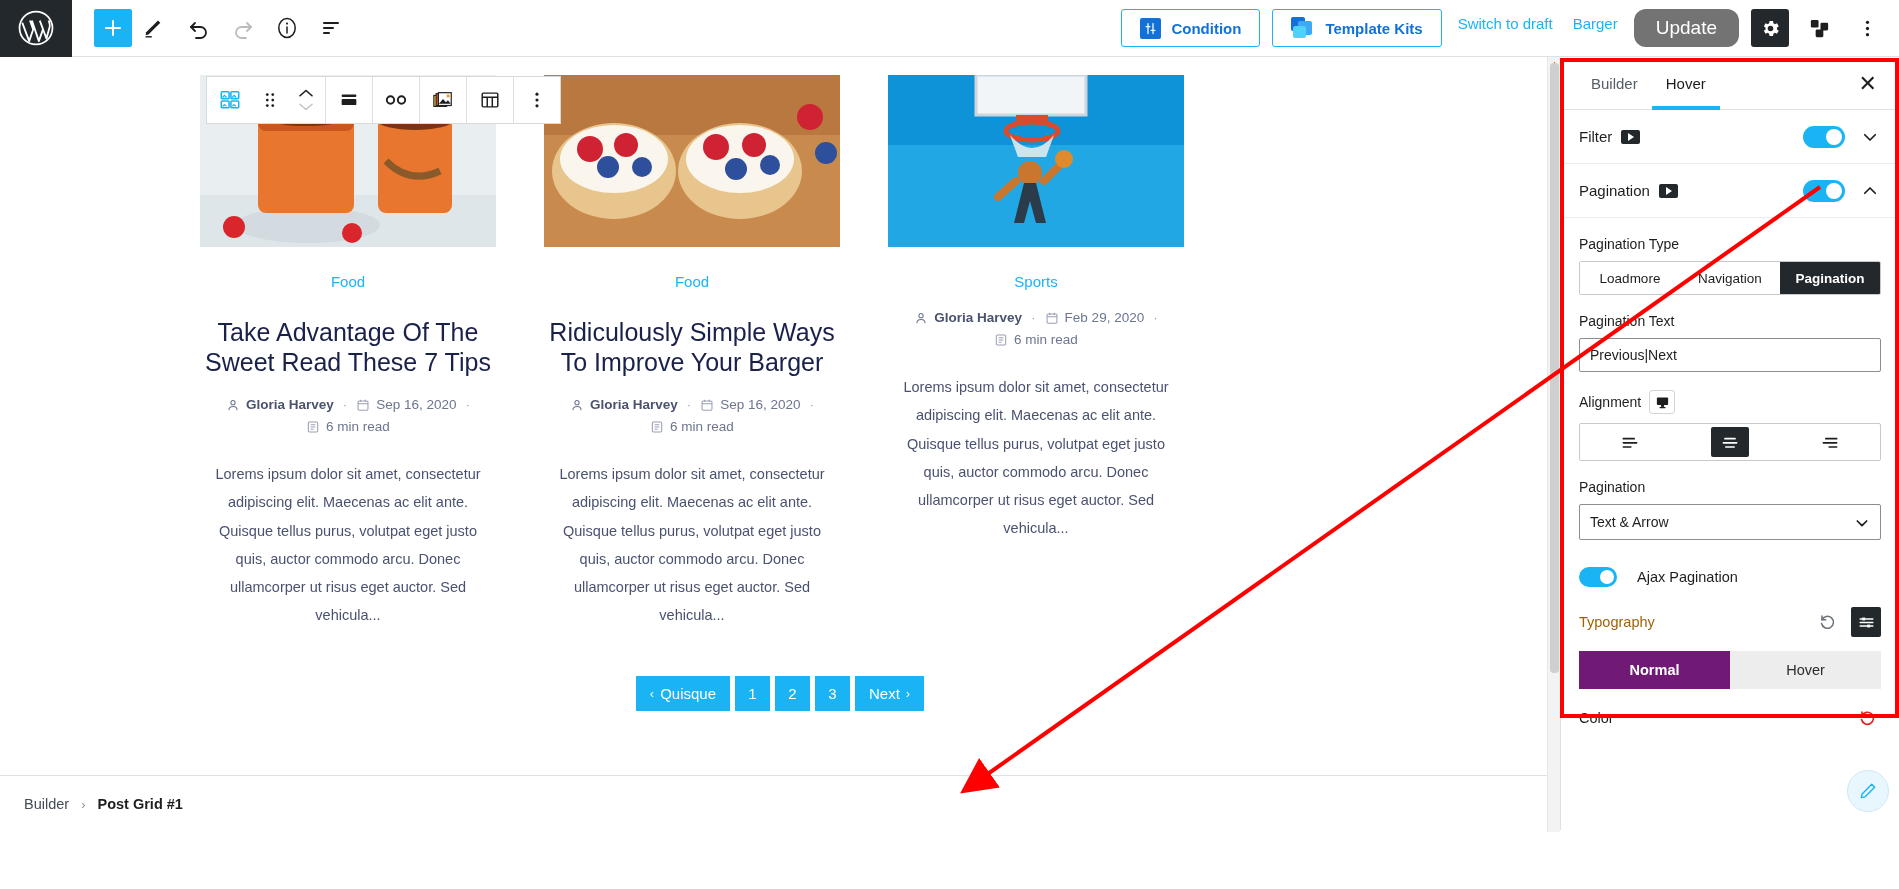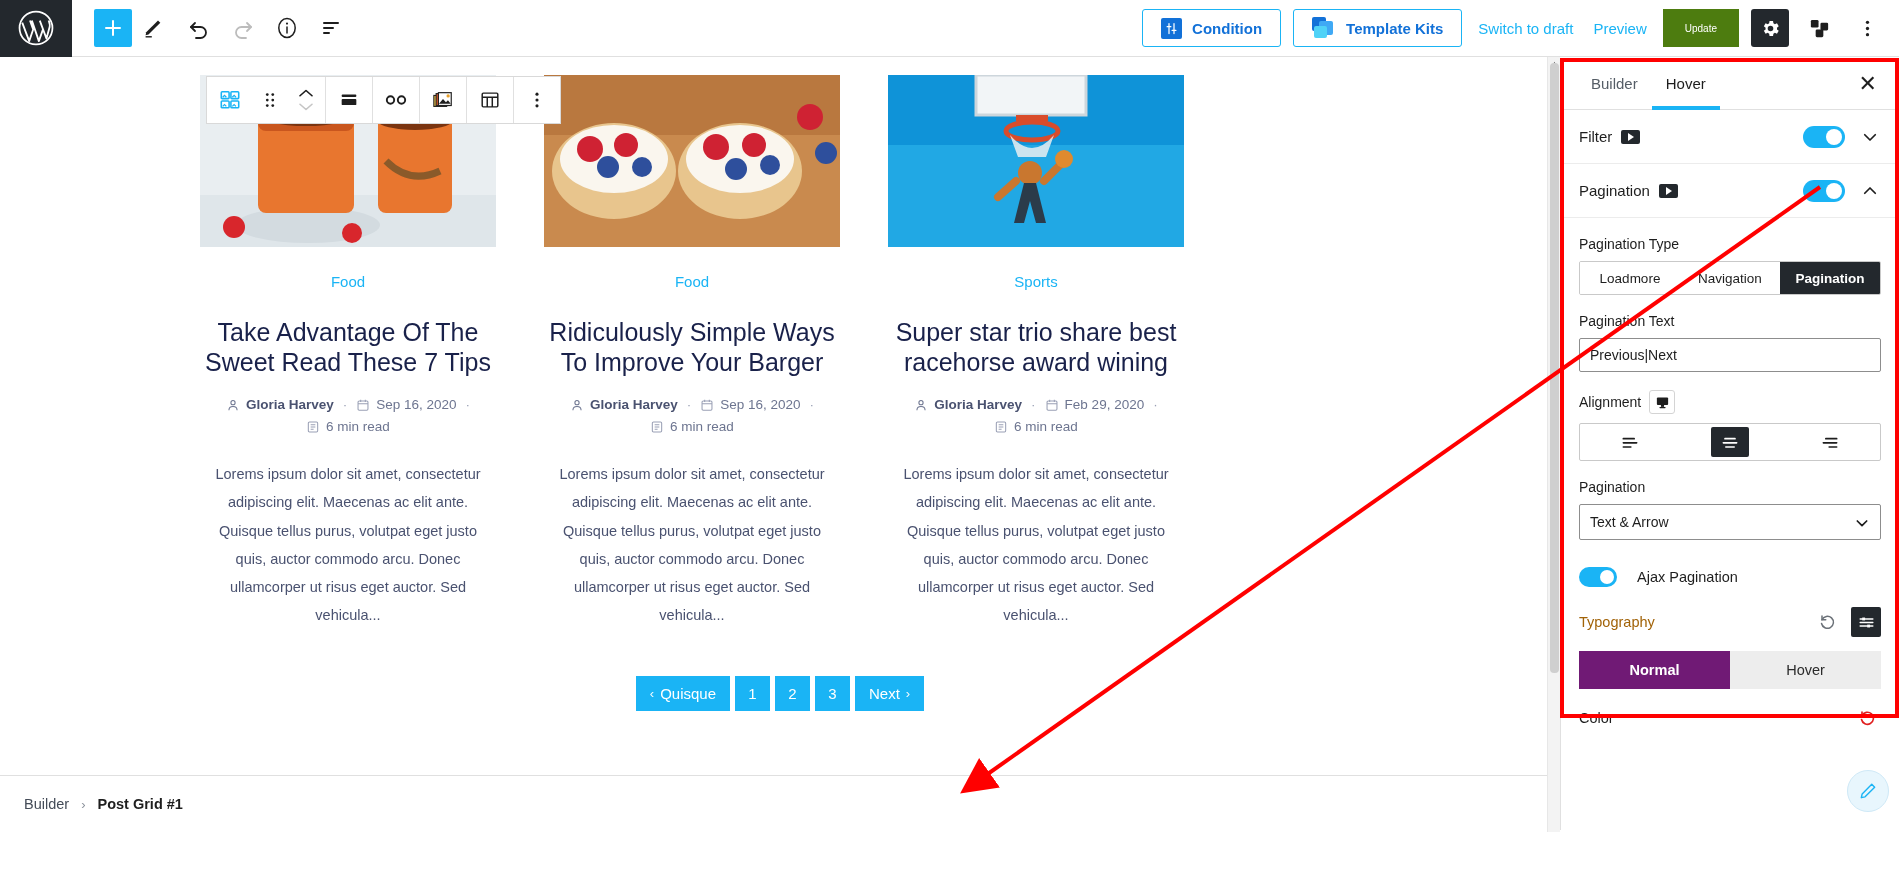--- a/index.html
+++ b/index.html
@@ -25,21 +25,21 @@
   .wp-logo svg { width: 38px; height: 38px; }
   .tb-left { display: flex; align-items: center; gap: 2px; padding-left: 22px; }
   .tb-btn {
     width: 42px; height: 42px; display: flex; align-items: center; justify-content: center;
     background: none; border: none; cursor: pointer; border-radius: 2px;
   }
   .tb-btn.plus { background: #1ab4f5; width: 38px; height: 38px; border-radius: 2px; }
   .tb-btn.plus svg { stroke: #fff; }
   .tb-btn svg { width: 24px; height: 24px; }
   .tb-spacer { flex: 1; }
-  .tb-right { display: flex; align-items: center; gap: 12px; padding-right: 14px; padding-left: 28px; }
+  .tb-right { display: flex; align-items: flex-start; gap: 12px; padding-right: 14px; padding-left: 28px; }
 
   .outline-btn {
     display: flex; align-items: center; gap: 10px;
     height: 38px; padding: 0 18px;
     border: 1px solid #1ab4f5; border-radius: 3px; background: #fff;
     color: #1271d8; font-size: 15px; font-weight: bold; cursor: pointer;
     font-family: "Liberation Sans", sans-serif;
   }
   .cond-icon {
     width: 21px; height: 21px; background: #1271d8; border-radius: 2px;
@@ -49,22 +49,22 @@
   .kits-icon { position: relative; width: 24px; height: 22px; flex: none; }
   .kits-icon .k1 { position: absolute; left: 0; top: 0; width: 14px; height: 14px; background: #1271d8; border-radius: 2px; }
   .kits-icon .k2 { position: absolute; left: 7px; top: 4px; width: 14px; height: 14px; background: #3fa9f5; border-radius: 2px; }
   .kits-icon .k3 { position: absolute; left: 2px; top: 9px; width: 13px; height: 12px; background: #4fd2f7; border-radius: 2px; }
 
   .link-btn {
     background: none; border: none; color: #1ab4f5; font-size: 15px; cursor: pointer;
     font-family: "Liberation Sans", sans-serif; padding: 6px 4px;
   }
   .update-btn {
-    background: #4d7c0f; color: #fff; border: none; border-radius: 0;
-    height: 38px; padding: 0 22px; font-size: 10px; cursor: pointer;
+    background: #737373; color: #fff; border: none; border-radius: 12px;
+    height: 38px; padding: 0 22px; font-size: 19px; cursor: pointer;
     font-family: "Liberation Sans", sans-serif;
   }
   .dark-sq {
     width: 38px; height: 38px; background: #23282d; border-radius: 3px;
     display: flex; align-items: center; justify-content: center; border: none; cursor: pointer;
   }
   .dark-sq svg { width: 21px; height: 21px; fill: #fff; }
   .plain-ico {
     width: 36px; height: 38px; background: none; border: none; cursor: pointer;
     display: flex; align-items: center; justify-content: center;
@@ -339,21 +339,21 @@
       <button class="outline-btn">
         <span class="kits-icon">
           <span class="k1"></span>
             <span class="k2"></span>
             <span class="k3"></span>
         </span>
         <span>Template Kits</span>
       </button>
 
       <button class="link-btn">Switch to draft</button>
-      <button class="link-btn">Preview</button>
+      <button class="link-btn">Barger</button>
       <button class="update-btn">Update</button>
 
       <button class="dark-sq" title="Settings">
         <svg viewBox="0 0 24 24">
             <path d="M19.4 13a7.6 7.6 0 0 0 0-2l2-1.5-2-3.4-2.4 1a7.6 7.6 0 0 0-1.7-1l-.4-2.6h-4l-.4 2.6a7.6 7.6 0 0 0-1.7 1l-2.4-1-2 3.4 2 1.5a7.6 7.6 0 0 0 0 2l-2 1.5 2 3.4 2.4-1a7.6 7.6 0 0 0 1.7 1l.4 2.6h4l.4-2.6a7.6 7.6 0 0 0 1.7-1l2.4 1 2-3.4zM12 15.2A3.2 3.2 0 1 1 15.2 12 3.2 3.2 0 0 1 12 15.2z"></path>
           </svg>
       </button>
       <button class="plain-ico">
         <svg viewBox="0 0 24 24">
             <rect x="3" y="3" width="8" height="8" rx="1.4"></rect>
@@ -486,21 +486,20 @@
               <ellipse cx="144" cy="56" rx="26" ry="9" fill="none" stroke="#d94c2b" stroke-width="5"></ellipse>
               <path d="M122 60 q22 26 44 0 l-8 22 h-28 z" fill="#e9eef1" opacity=".85"></path>
               <circle cx="142" cy="98" r="12" fill="#c9772f"></circle>
               <path d="M136 108 l-10 40 h10 l6 -22 6 22 h10 l-10 -40z" fill="#2b3b4a"></path>
               <path d="M128 106 l-18 16" stroke="#c9772f" stroke-width="8" stroke-linecap="round"></path>
               <path d="M156 106 l18 -18" stroke="#c9772f" stroke-width="8" stroke-linecap="round"></path>
               <circle cx="176" cy="84" r="9" fill="#e08a2e"></circle>
             </svg>
           </div>
           <div class="post-cat">Sports</div>
-          <h3 class="post-title">Super star trio share best racehorse award wining</h3>
           <div class="post-meta">
             <span class="meta-item">
               <svg class="meta-icon" viewBox="0 0 24 24" fill="none" stroke="#6d7590" stroke-width="1.8">
                   <circle cx="12" cy="8" r="3.6"></circle>
                   <path d="M5 21c0-3.9 3.1-6.4 7-6.4s7 2.5 7 6.4"></path>
                 </svg>
               <span class="mtxt">Gloria Harvey</span>
             </span>
             <span class="meta-sep">·</span>
             <span class="meta-item">

